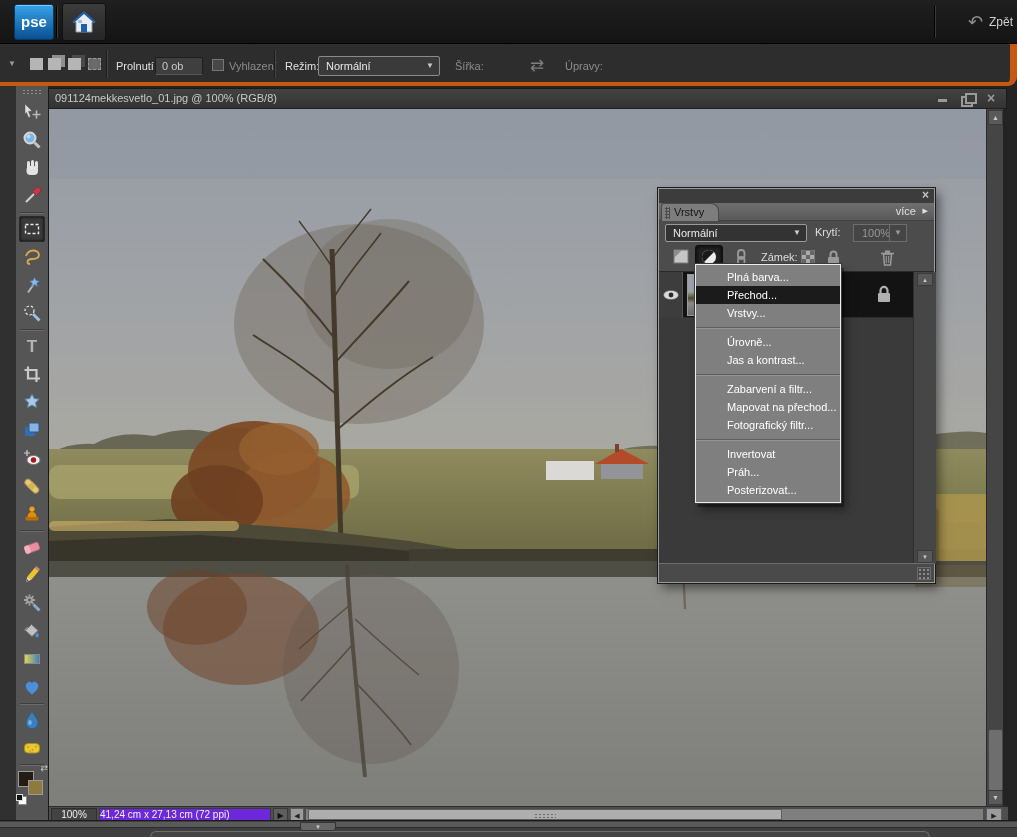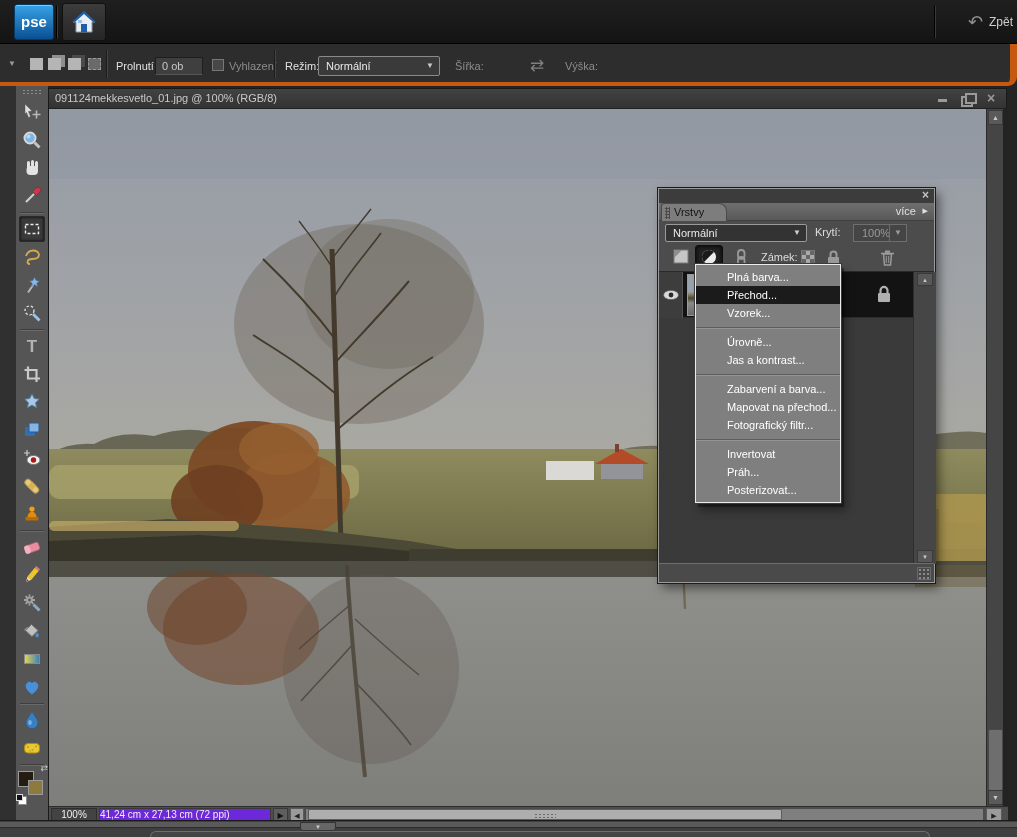--- a/index.html
+++ b/index.html
@@ -109,21 +109,21 @@
               color:#222; font-size:7px; text-align:center; line-height:13px; border:1px solid #5a5a5a; }
 
   
   .layers-panel { position:absolute; left:658px; top:188px; width:277px; height:395px;
                   background:#4c4c4c; border:1px solid #9a9a9a; outline:1px solid #1c1c1c;
                   box-shadow:4px 5px 10px rgba(0,0,0,.5); font-size:11px; }
   .lp-header { position:absolute; left:0; top:0; width:100%; height:14px; background:#3c3c3c; }
   .lp-close { position:absolute; right:5px; top:0; color:#c4c4c4; font-size:12px; font-weight:bold; line-height:13px; }
   .lp-tabrow { position:absolute; left:0; top:14px; width:100%; height:18px;
                background:linear-gradient(#6f6f6f,#595959); border-bottom:1px solid #3f3f3f; }
-  .lp-tab { position:absolute; left:2px; top:0; width:66px; height:18px; background:#7d7d7d;
+  .lp-tab { position:absolute; left:2px; top:0; width:58px; height:18px; background:#7d7d7d;
             border:1px solid #4a4a4a; border-bottom:none; border-radius:3px 8px 0 0;
             color:#141414; line-height:17px; padding-left:12px; }
   .lp-tab-grip { position:absolute; left:3px; top:3px; width:5px; height:12px;
                  background-image:radial-gradient(#4a4a4a 1px, transparent 1.2px); background-size:3px 3px; }
   .lp-more { position:absolute; right:18px; top:2px; color:#e0e0e0; }
   .lp-more-arrow { position:absolute; right:6px; top:4px; color:#e0e0e0; font-size:7px; }
   .lp-ctrl { position:absolute; left:0; top:32px; width:100%; height:24px; }
   .blend-select { position:absolute; left:6px; top:3px; width:142px; height:18px; background:#333;
                   border:1px solid #9a9a9a; border-radius:2px; color:#e8e8e8; line-height:16px; padding-left:7px; }
   .blend-select .dd-arrow { position:absolute; right:5px; top:0; color:#cfcfcf; font-size:8px; line-height:16px; }
@@ -218,21 +218,21 @@
     <span class="checkbox"></span>
     <span class="ob-label dim" style="left:229px">Vyhlazení</span>
     <div class="ob-sep" style="left:274px"></div>
     <span class="ob-label" style="left:285px">Režim:</span>
     <div class="mode-select">
       <span>Normální</span>
       <span class="dd-arrow">▼</span>
     </div>
     <span class="ob-label dim" style="left:455px">Šířka:</span>
     <span class="swap-glyph">⇄</span>
-    <span class="ob-label dim" style="left:565px">Výška:</span>
+    <span class="ob-label dim" style="left:565px">Úpravy:</span>
   </div>
 
   <div class="left-strip"></div>
   <div class="toolbox">
     <div class="grip-dots"></div>
 
     <div class="tool">
       <svg width="22" height="22">
         <path d="M4 3 L11 10 L7.5 10.5 L9.5 15.5 L7.5 16.5 L5.5 11.5 L4 13 Z" fill="#e0e0e0" stroke="#555" stroke-width=".5"></path>
         <path d="M15.5 9.5 v8 M11.5 13.5 h8" stroke="#b8b8b8" stroke-width="1.6"></path>
@@ -586,26 +586,26 @@
       </div>
     </div>
     <div class="lp-bottom">
       <div class="lp-grip"></div>
     </div>
   </div>
 
   <div class="adj-menu">
     <div class="mi">Plná barva...</div>
     <div class="mi sel">Přechod...</div>
-    <div class="mi">Vzorek...</div>
+    <div class="mi">Vrstvy...</div>
     <div class="msep"></div>
     <div class="mi">Úrovně...</div>
     <div class="mi">Jas a kontrast...</div>
     <div class="msep"></div>
-    <div class="mi">Zabarvení a barva...</div>
+    <div class="mi">Zabarvení a filtr...</div>
     <div class="mi">Mapovat na přechod...</div>
     <div class="mi">Fotografický filtr...</div>
     <div class="msep"></div>
     <div class="mi">Invertovat</div>
     <div class="mi">Práh...</div>
     <div class="mi">Posterizovat...</div>
   </div>
 
   <div class="bottombar">
     <div class="bb-bar"></div>

